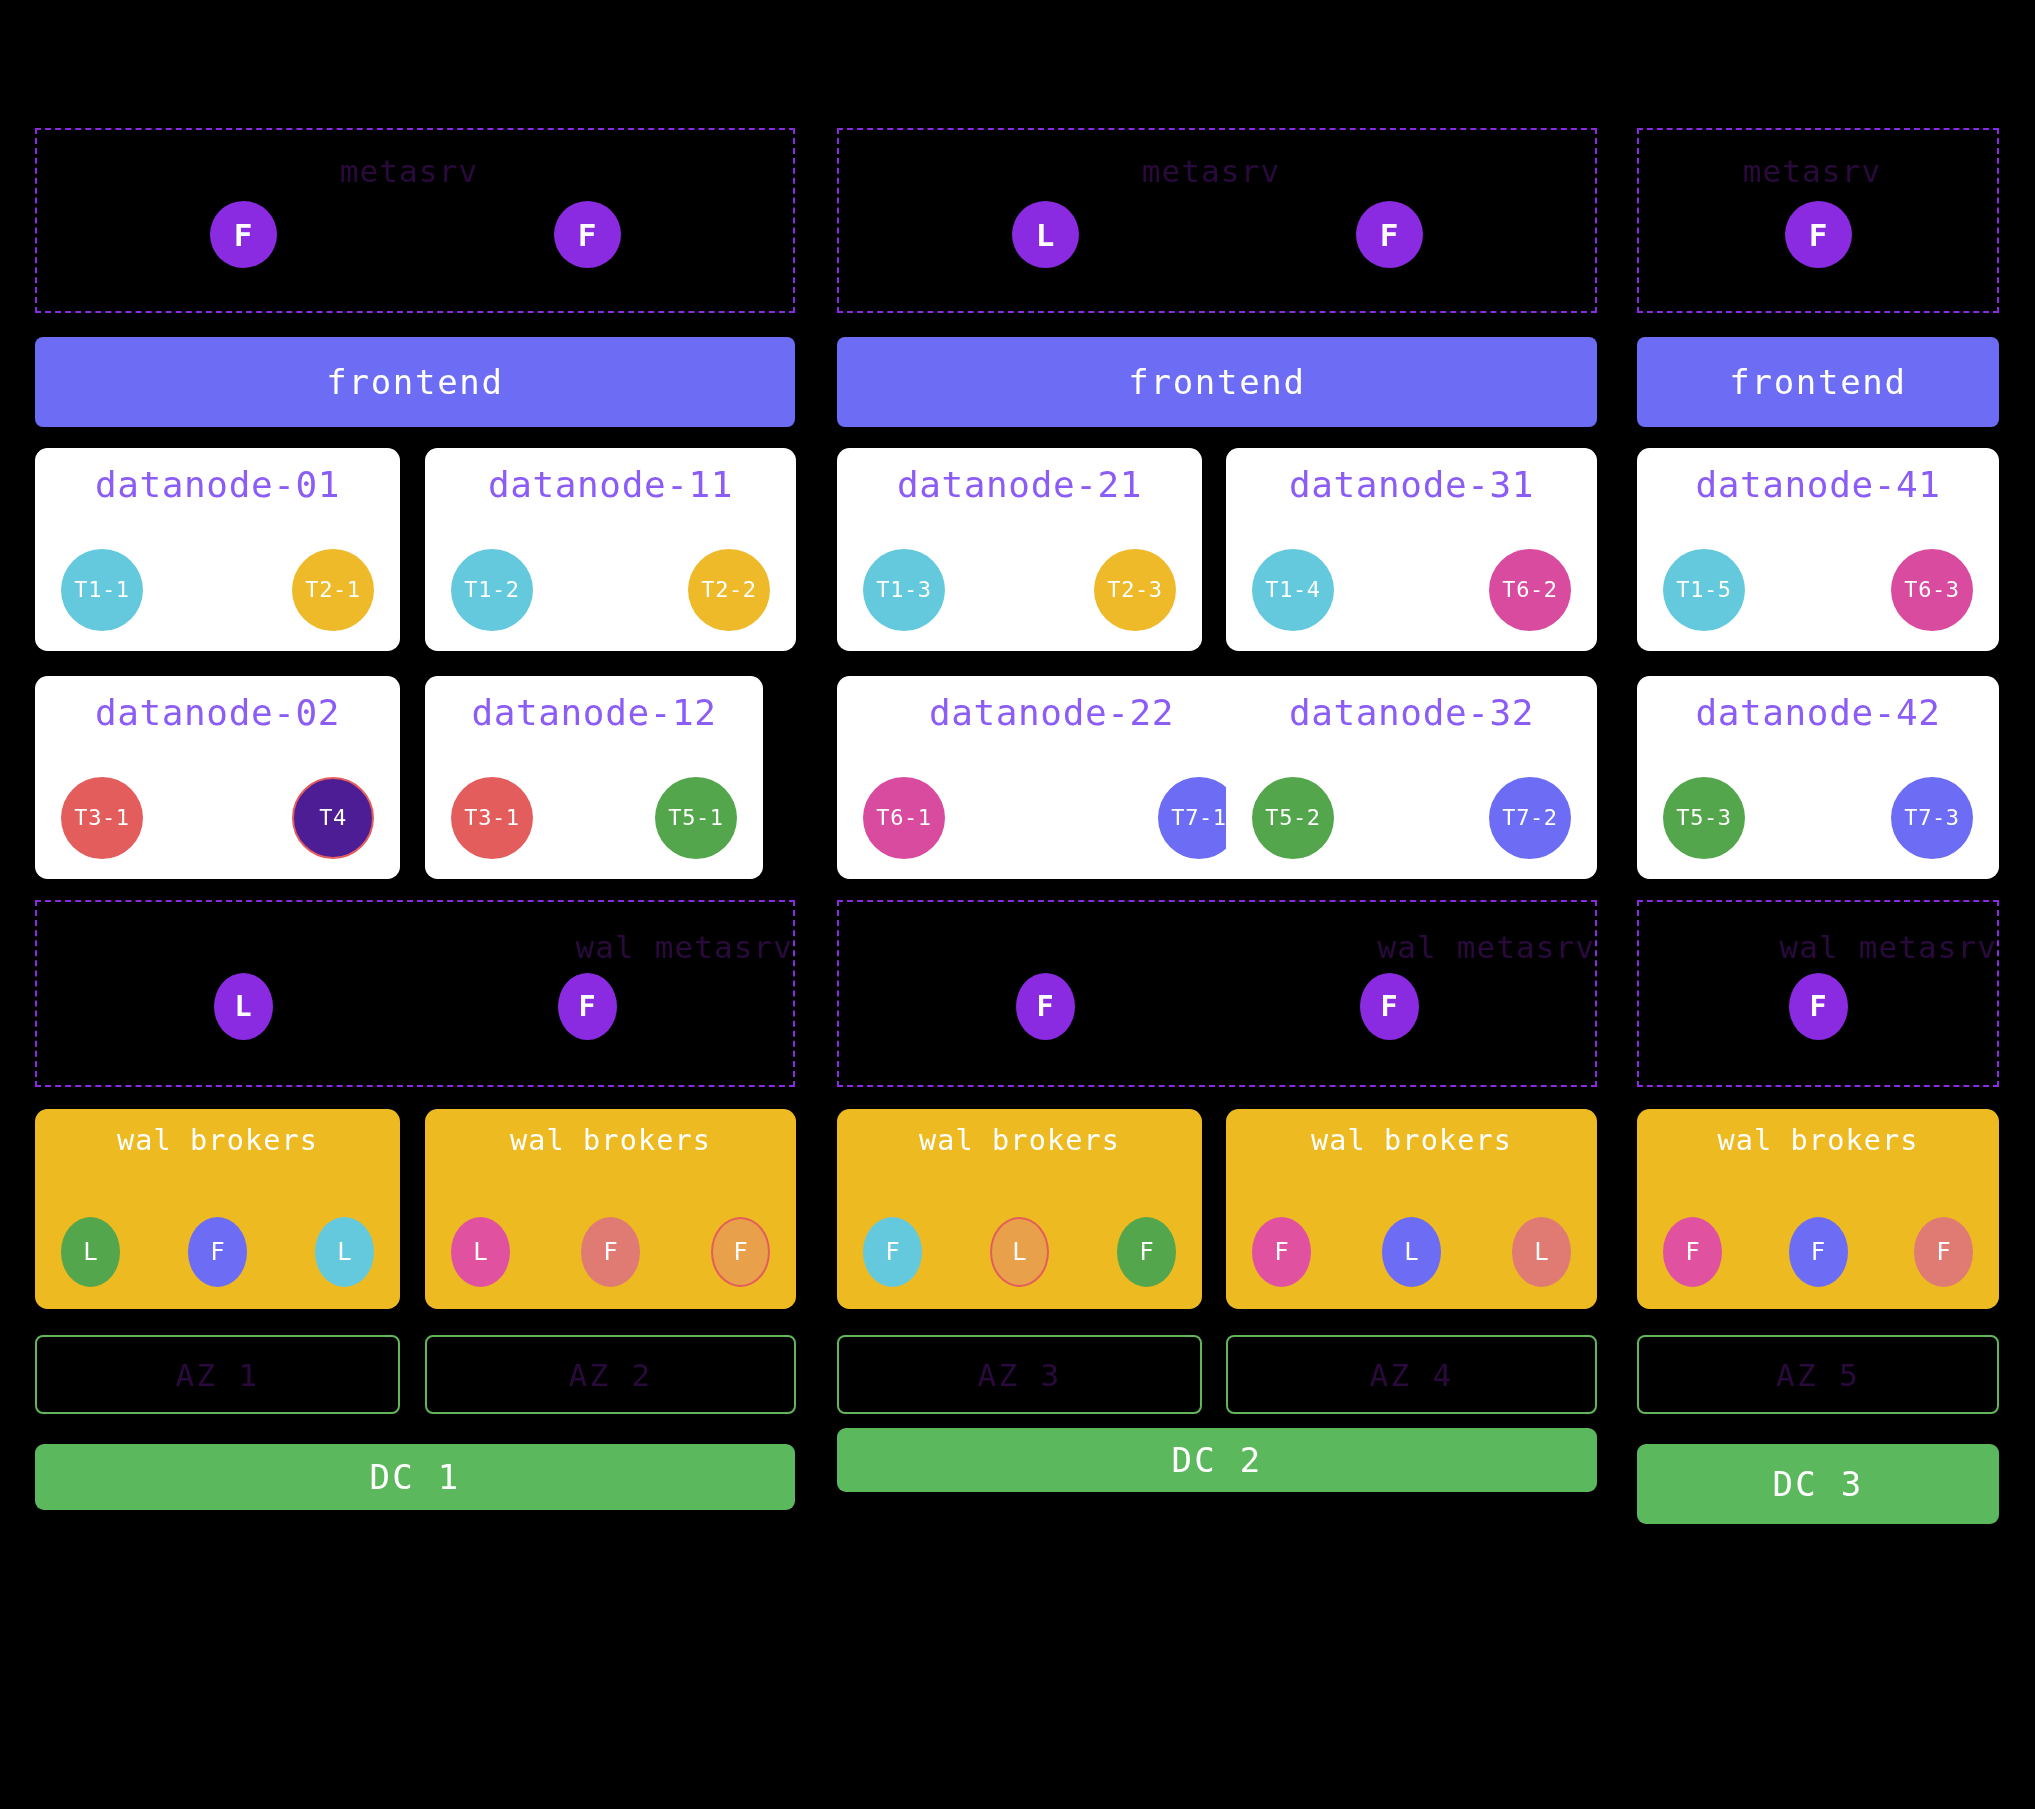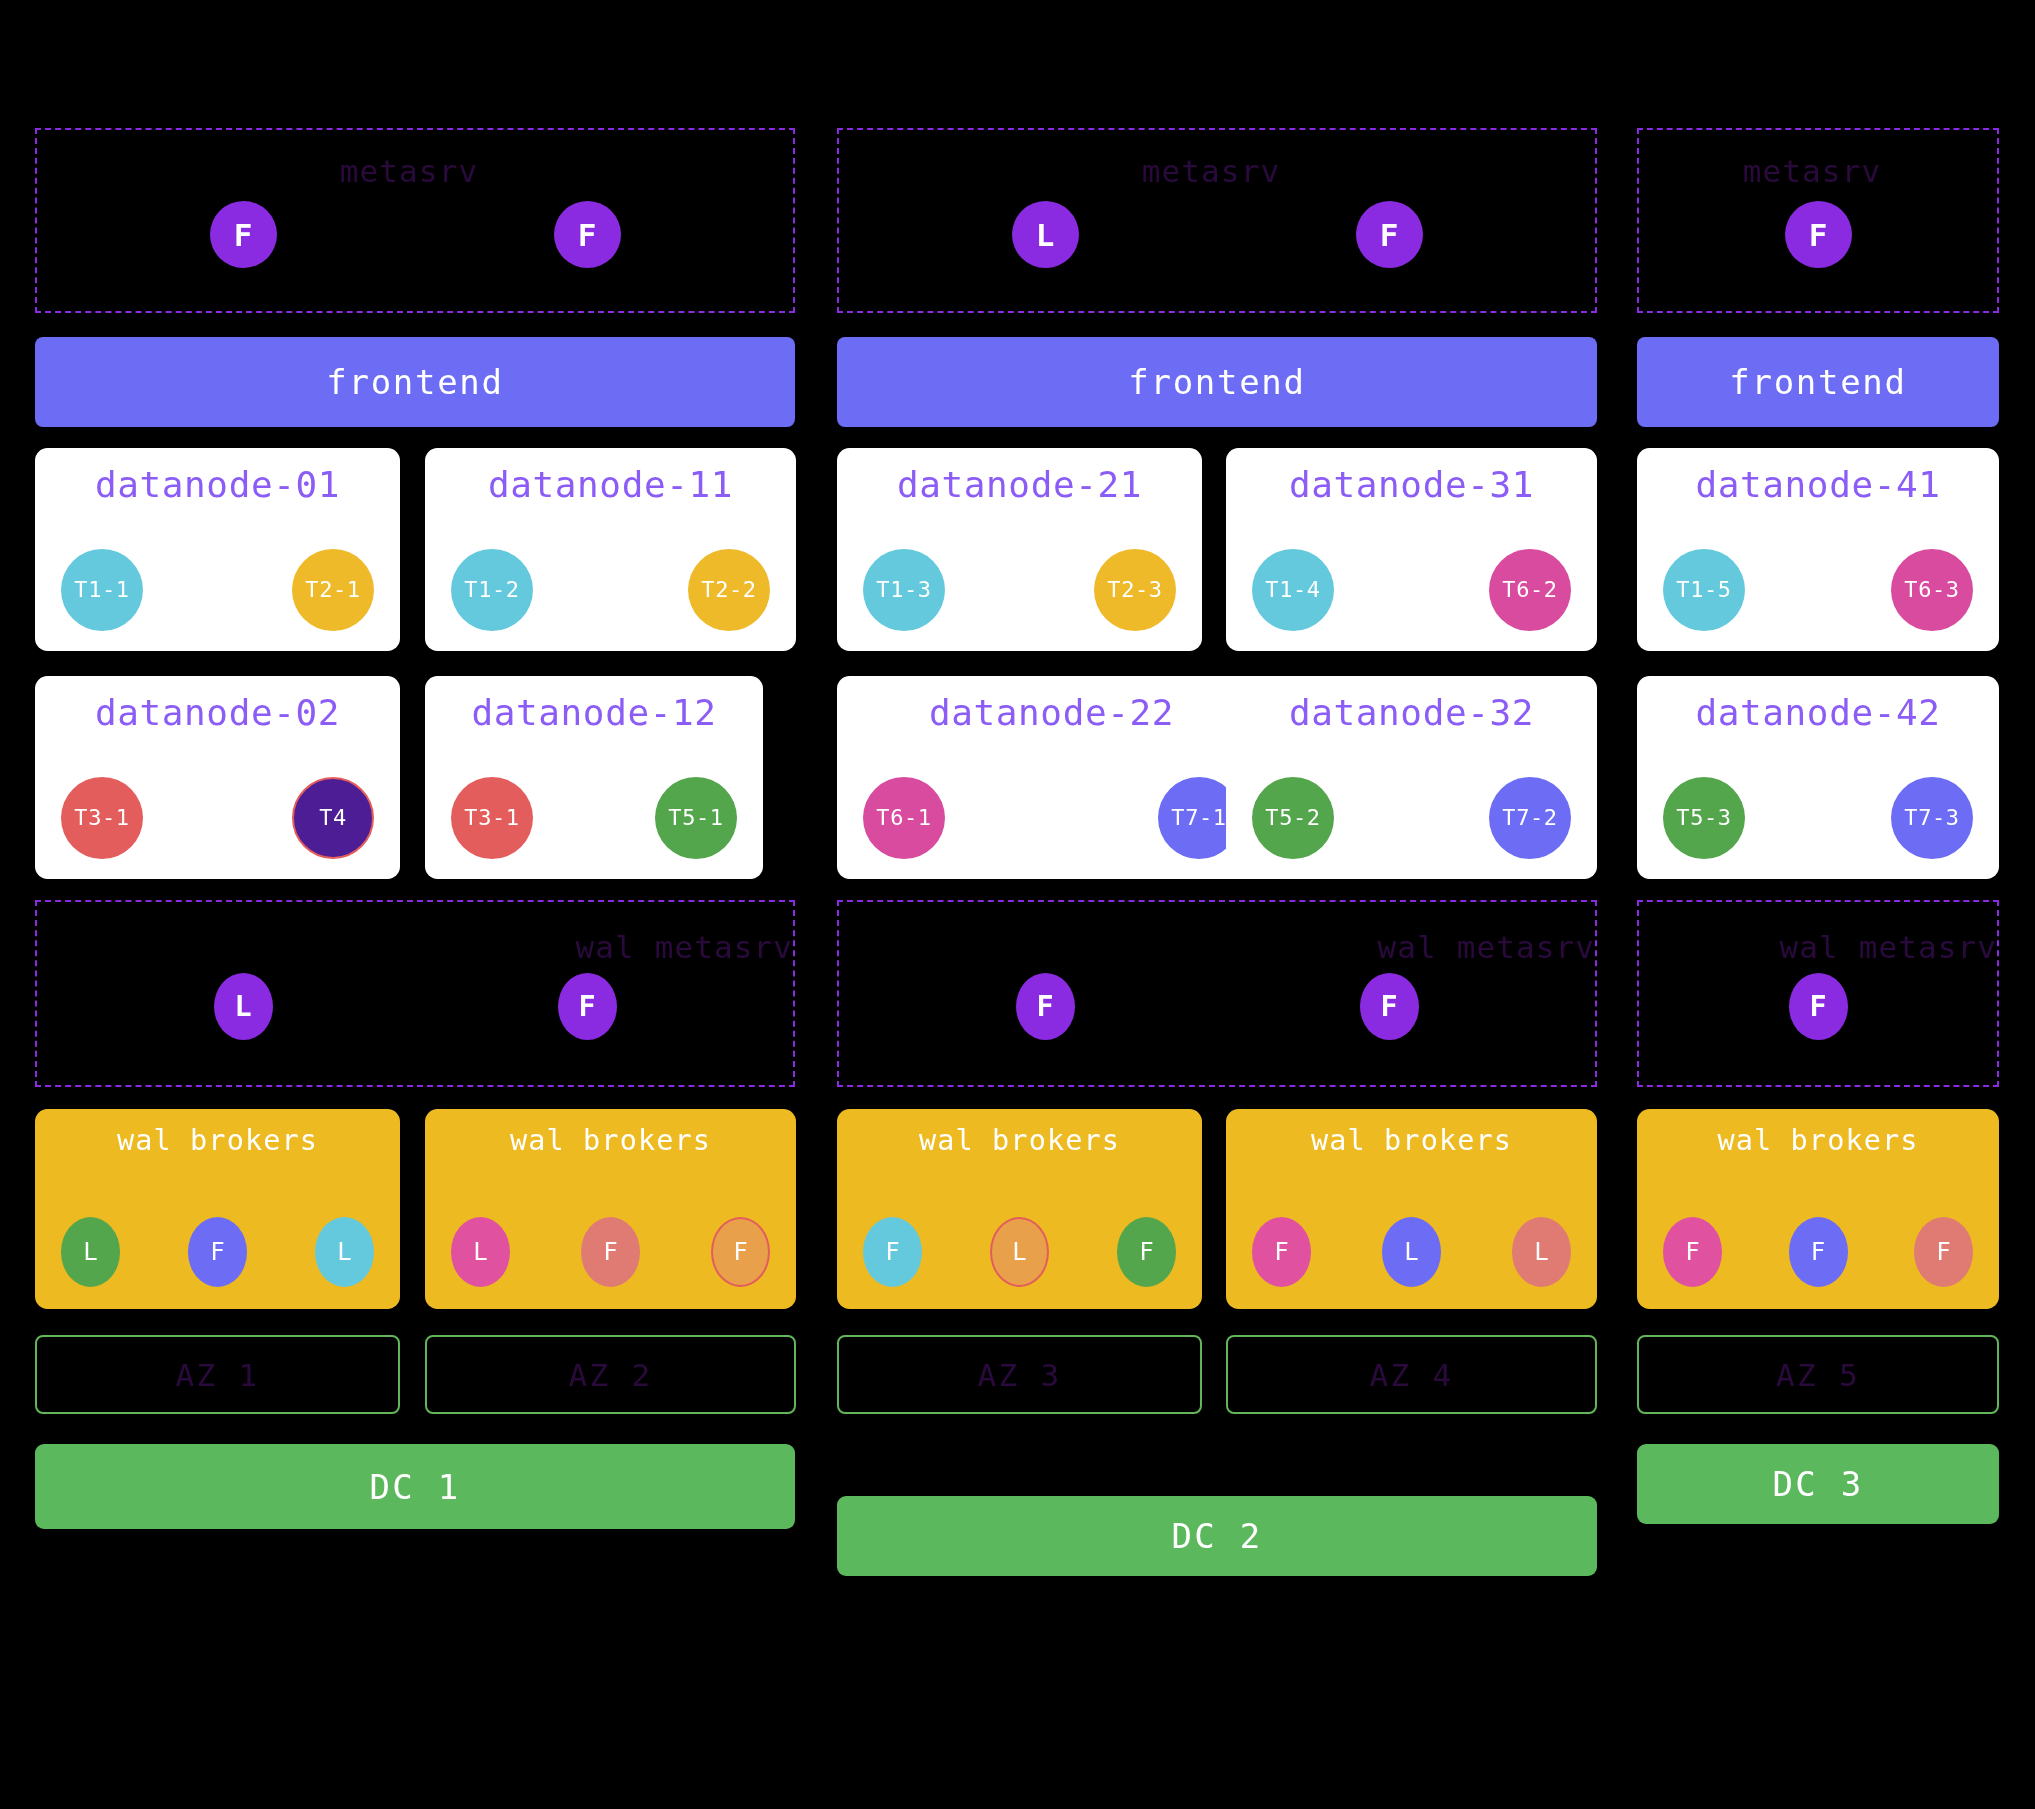--- a/index.html
+++ b/index.html
@@ -273,21 +273,21 @@
     <div class="brokers" style="position: absolute; left: 425px; top: 1109px; width: 371px; height: 200px;">
       <div class="brokers-title">wal brokers</div>
       <div class="broker-row" style="position: absolute;">
         <div class="broker" style="background: rgb(224, 82, 160);">L</div>
         <div class="broker" style="background: rgb(224, 123, 116);">F</div>
         <div class="broker ghost" style="background: rgb(232, 161, 74);">F</div>
       </div>
     </div>
     <div class="az" style="position: absolute; left: 35px; top: 1335px; width: 365px; height: 79px;">AZ 1</div>
     <div class="az" style="position: absolute; left: 425px; top: 1335px; width: 371px; height: 79px;">AZ 2</div>
-    <div class="dc" style="position: absolute; left: 35px; top: 1444px; width: 760px; height: 85px;">DC 1</div>
+    <div class="dc" style="position: absolute; left: 35px; top: 1444px; width: 760px; height: 66px;">DC 1</div>
     <div class="metasrv-box" style="position: absolute; left: 837px; top: 128px; width: 760px; height: 185px;">
       <div class="metasrv-title">metasrv</div>
       <div class="metasrv-node">L</div>
       <div class="metasrv-node">F</div>
     </div>
     <div class="frontend" style="position: absolute; left: 837px; top: 337px; width: 760px; height: 90px;">frontend</div>
     <div class="datanode" style="position: absolute; left: 837px; top: 448px; width: 365px; height: 203px;">
       <div class="datanode-title">datanode-21</div>
       <div class="region-row" style="position: absolute;">
         <div class="region" style="background: rgb(100, 201, 221);">T1-3</div>
@@ -331,21 +331,21 @@
     <div class="brokers" style="position: absolute; left: 1226px; top: 1109px; width: 371px; height: 200px;">
       <div class="brokers-title">wal brokers</div>
       <div class="broker-row" style="position: absolute;">
         <div class="broker" style="background: rgb(224, 82, 160);">F</div>
         <div class="broker" style="background: rgb(108, 108, 245);">L</div>
         <div class="broker" style="background: rgb(224, 123, 116);">L</div>
       </div>
     </div>
     <div class="az" style="position: absolute; left: 837px; top: 1335px; width: 365px; height: 79px;">AZ 3</div>
     <div class="az" style="position: absolute; left: 1226px; top: 1335px; width: 371px; height: 79px;">AZ 4</div>
-    <div class="dc" style="position: absolute; left: 837px; top: 1496px; width: 760px; height: 80px;">DC 2</div>
+    <div class="dc" style="position: absolute; left: 837px; top: 1428px; width: 760px; height: 64px;">DC 2</div>
     <div class="metasrv-box single" style="position: absolute; left: 1637px; top: 128px; width: 362px; height: 185px;">
       <div class="metasrv-title">metasrv</div>
       <div class="metasrv-node">F</div>
     </div>
     <div class="frontend" style="position: absolute; left: 1637px; top: 337px; width: 362px; height: 90px;">frontend</div>
     <div class="datanode" style="position: absolute; left: 1637px; top: 448px; width: 362px; height: 203px;">
       <div class="datanode-title">datanode-41</div>
       <div class="region-row" style="position: absolute;">
         <div class="region" style="background: rgb(100, 201, 221);">T1-5</div>
         <div class="region" style="background: rgb(217, 75, 158);">T6-3</div>

